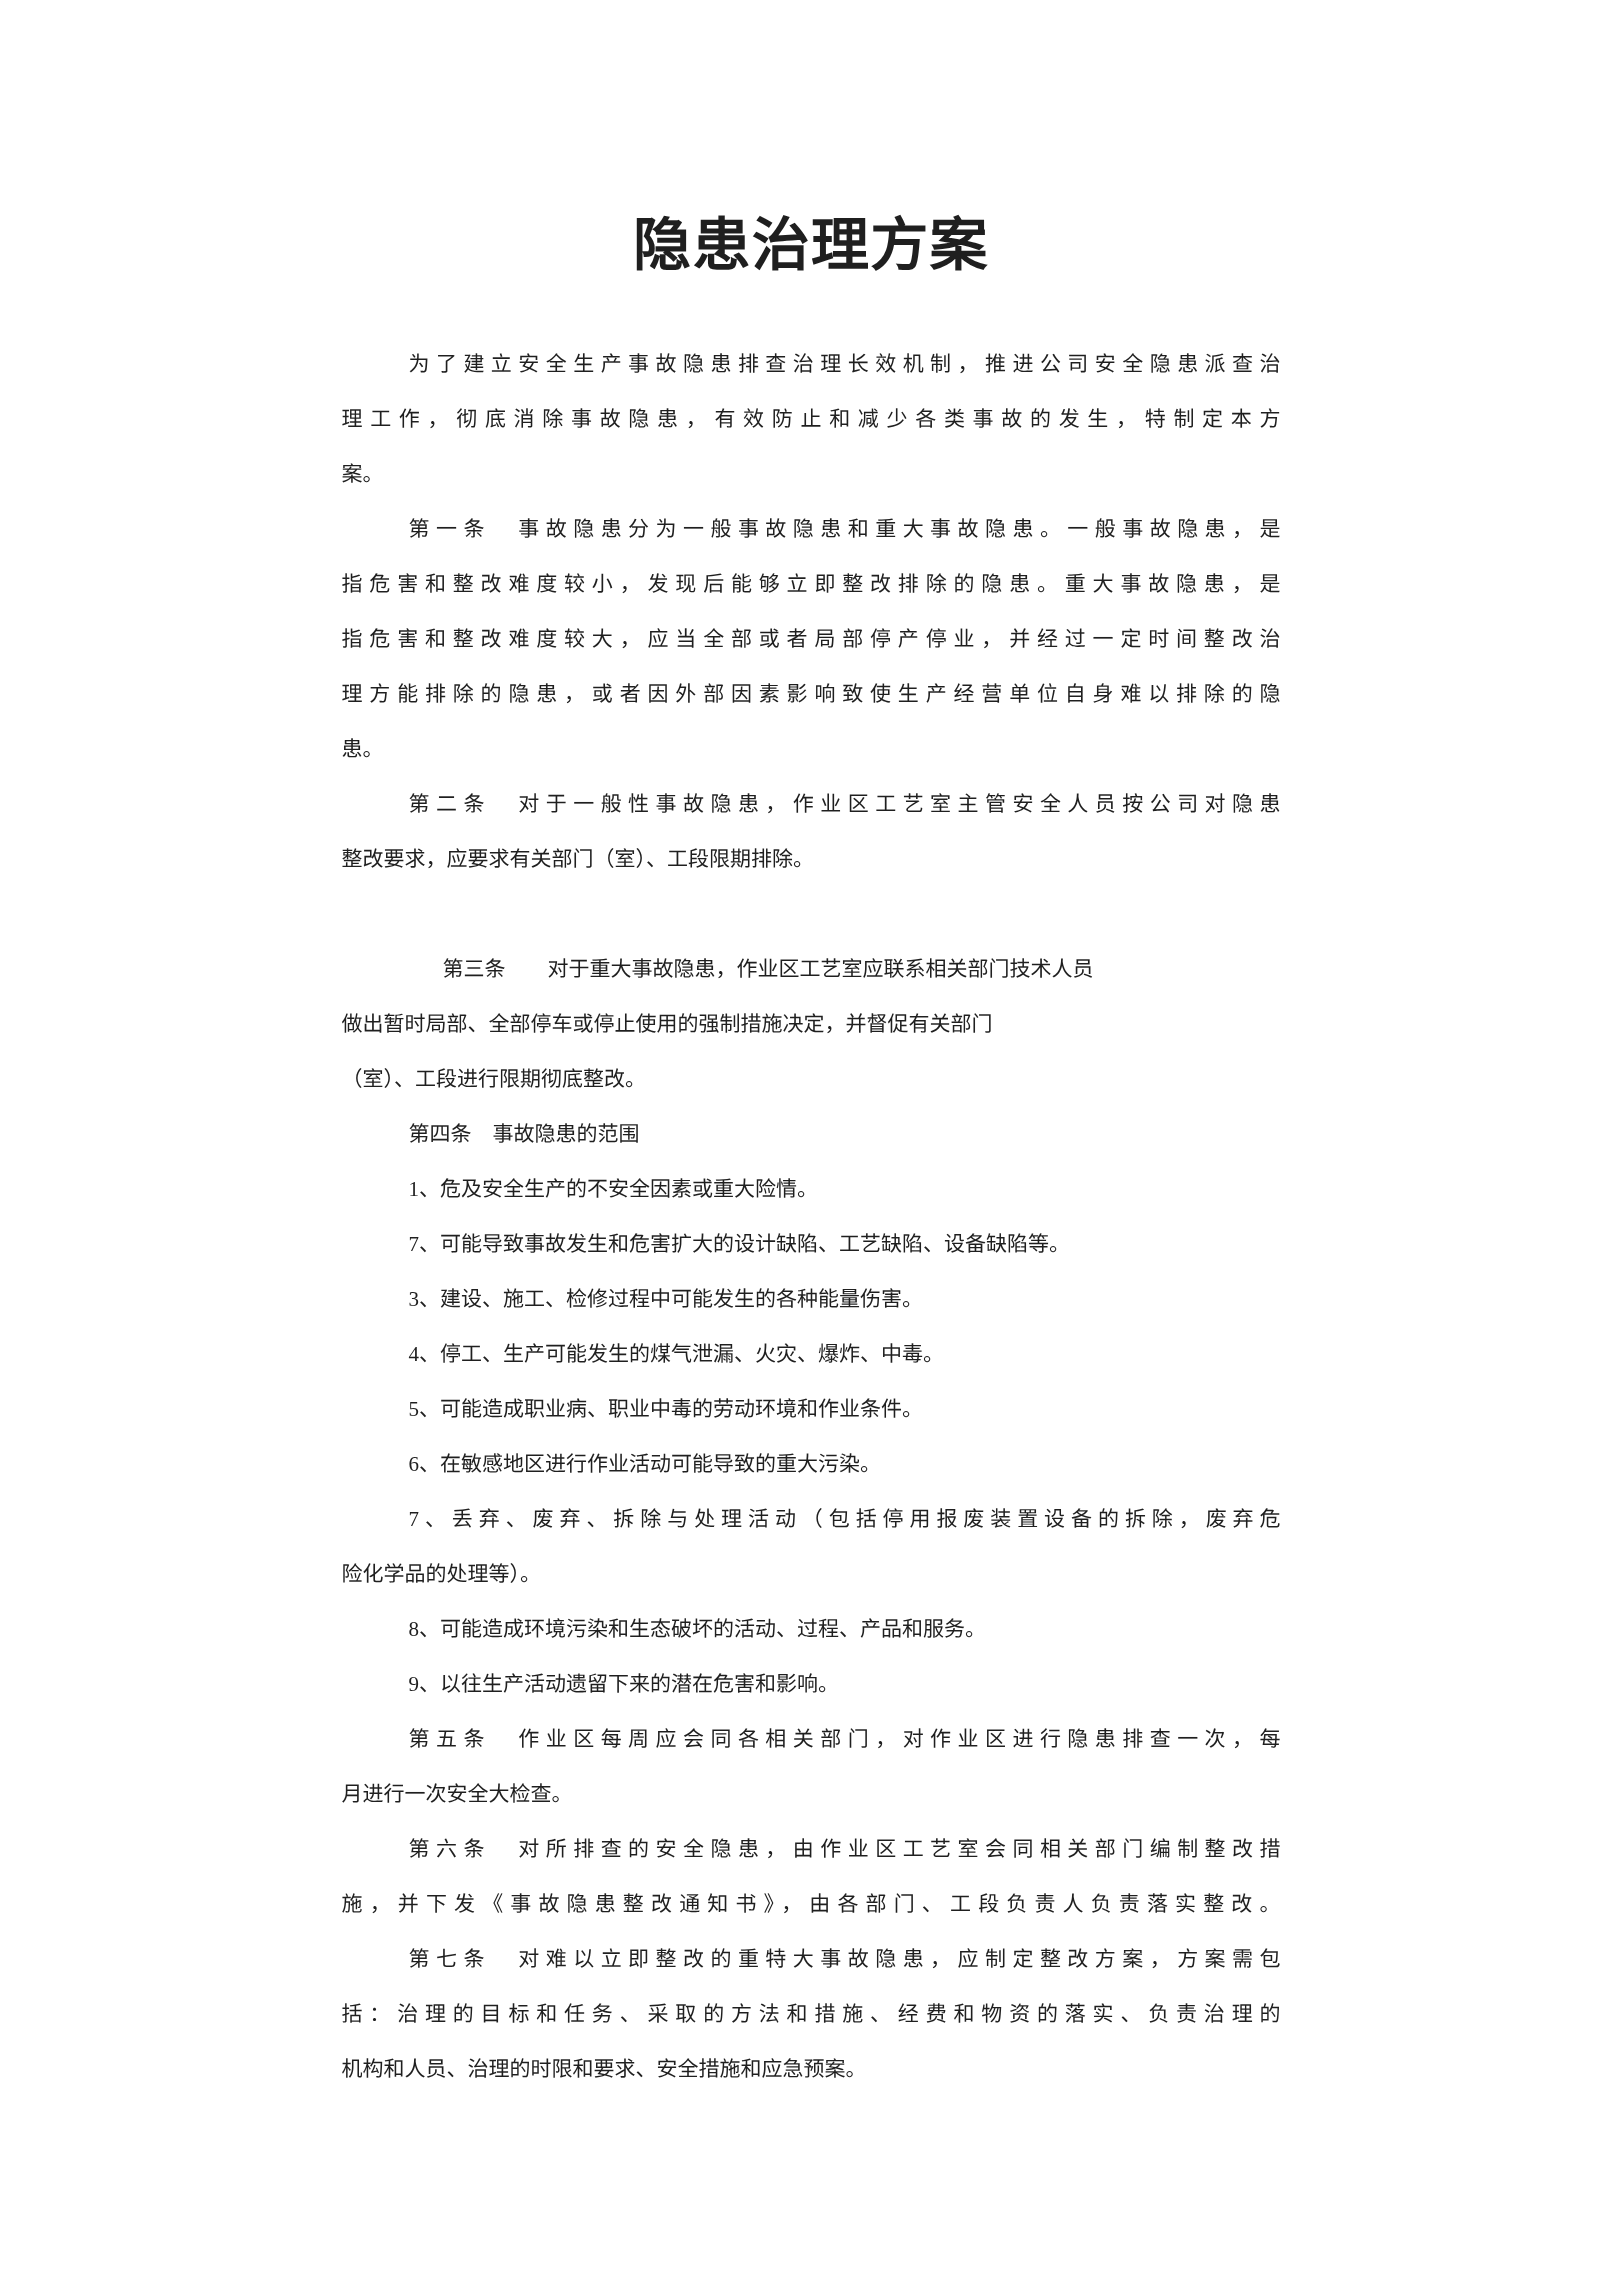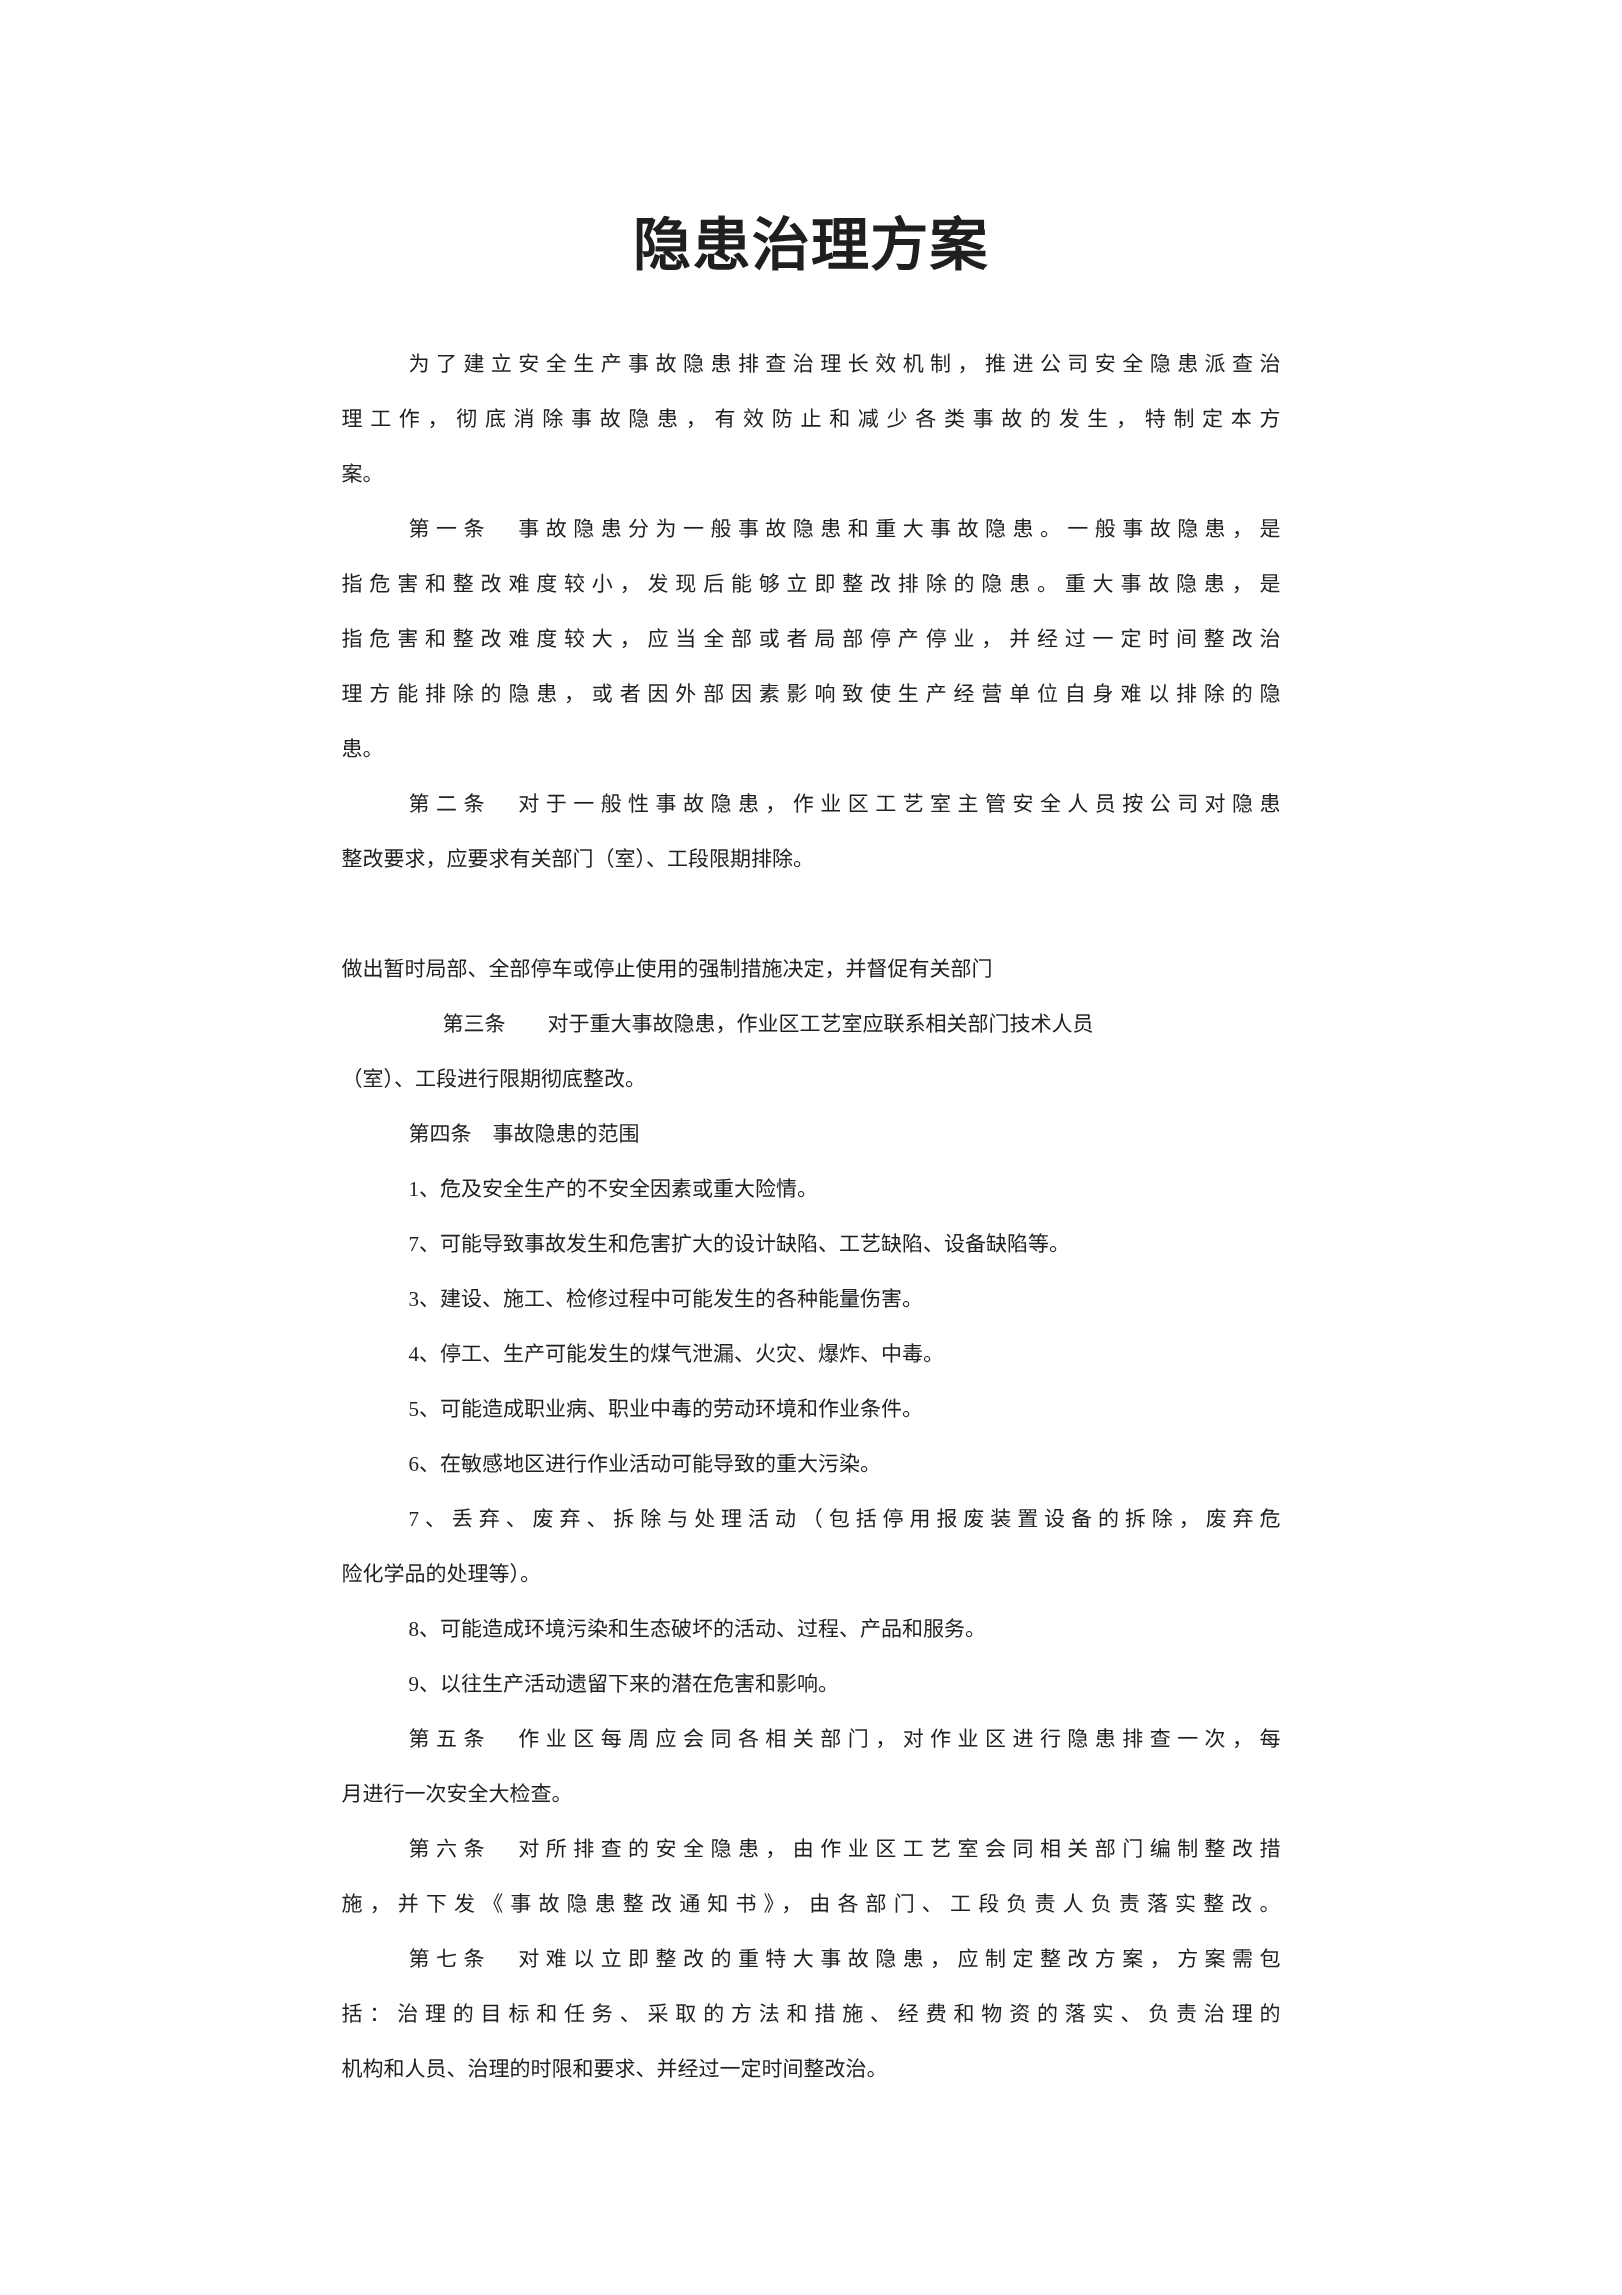--- a/index.html
+++ b/index.html
@@ -71,22 +71,22 @@
   <div>
     <div class="ln jf ind2">第二条　对于一般性事故隐患，作业区工艺室主管安全人员按公司对隐患</div>
     <div class="ln">整改要求，应要求有关部门（室）、工段限期排除。</div>
   </div>
 
   <div>
     <div class="ln"></div>
   </div>
 
   <div>
+    <div class="ln ind3">第三条　　对于重大事故隐患，作业区工艺室应联系相关部门技术人员</div>
     <div class="ln">做出暂时局部、全部停车或停止使用的强制措施决定，并督促有关部门</div>
-    <div class="ln ind3">第三条　　对于重大事故隐患，作业区工艺室应联系相关部门技术人员</div>
     <div class="ln">（室）、工段进行限期彻底整改。</div>
   </div>
 
   <div>
     <div class="ln ind2">第四条　事故隐患的范围</div>
   </div>
 
   <div>
     <div class="ln ind2">1、危及安全生产的不安全因素或重大险情。</div>
   </div>
@@ -124,17 +124,17 @@
   </div>
 
   <div>
     <div class="ln jf ind2">第六条　对所排查的安全隐患，由作业区工艺室会同相关部门编制整改措</div>
     <div class="ln jf">施，并下发《事故隐患整改通知书》，由各部门、工段负责人负责落实整改。</div>
   </div>
 
   <div>
     <div class="ln jf ind2">第七条　对难以立即整改的重特大事故隐患，应制定整改方案，方案需包</div>
     <div class="ln jf">括：治理的目标和任务、采取的方法和措施、经费和物资的落实、负责治理的</div>
-    <div class="ln">机构和人员、治理的时限和要求、并经过一定时间整改治。</div>
+    <div class="ln">机构和人员、治理的时限和要求、安全措施和应急预案。</div>
   </div>
 
 </div>
 
 
 </body></html>

